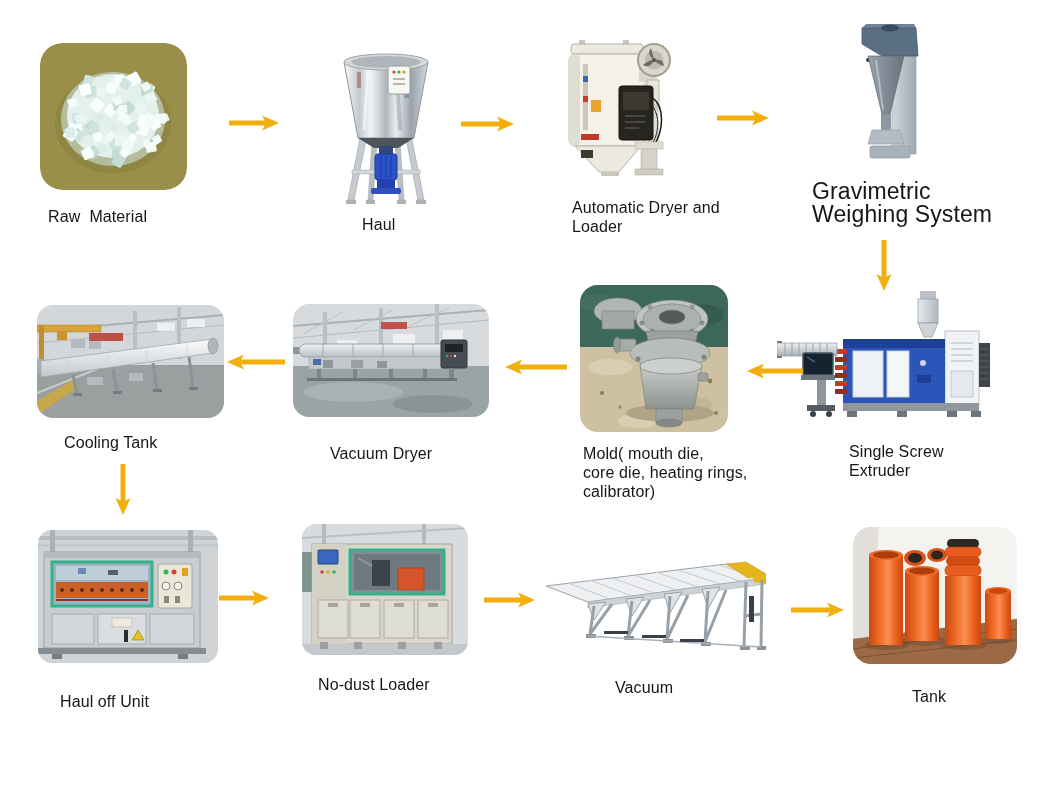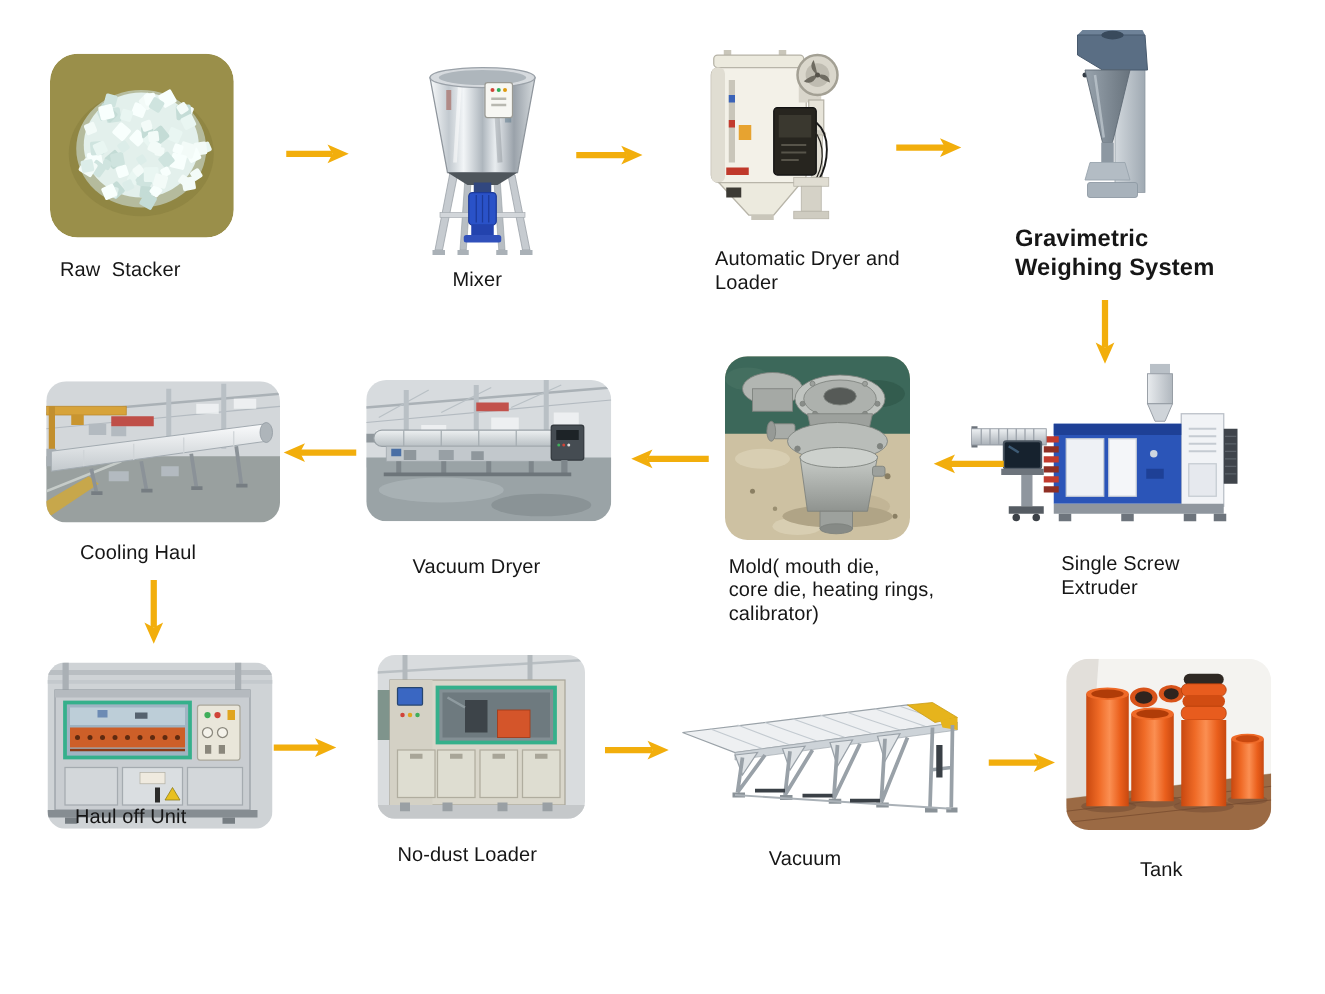--- a/index.html
+++ b/index.html
@@ -8,21 +8,21 @@
     background:#ffffff;
     font-family:"Liberation Sans", sans-serif;
     --arrow:#F2AE0C; --olive:#9A8F4A; --exblue:#2B55B8; --motorblue:#2A52C8;
     --green:#35B08B; --pipeorange:#E8561C;
   }
   .art{position:absolute;}
   .node-label{
     position:absolute;color:#161616;font-size:16px;line-height:19px;
     white-space:pre-wrap;letter-spacing:.1px;
   }
-  .node-label.big{font-size:19px;line-height:23px;font-weight:bold;}
+  .node-label.big{font-size:23px;line-height:23px;}
   #arrows{position:absolute;left:0;top:0;pointer-events:none;}
   .arrow line{stroke:var(--arrow);stroke-width:5;}
   .arrow polygon{fill:var(--arrow);}
 </style>
 </head>
 <body style="--arrow: #F2AE0C; --olive: #9A8F4A; --exblue: #2B55B8; --motorblue: #2A52C8; --green: #35B08B; --pipeorange: #E8561C;">
 
 
 
 
@@ -99,21 +99,21 @@
           <rect x="105.6" y="49.5" width="10.2" height="10.2" rx="1.5" transform="rotate(64 110.7 54.6)" fill="#e9f6f2"></rect>
           <rect x="25.0" y="84.9" width="9.8" height="9.8" rx="1.5" transform="rotate(79 29.9 89.8)" fill="#dcede9"></rect>
           <rect x="56.8" y="44.8" width="9.0" height="9.0" rx="1.5" transform="rotate(17 61.3 49.3)" fill="#e9f6f2"></rect>
           <rect x="72.9" y="112.3" width="11.1" height="11.1" rx="1.5" transform="rotate(30 78.5 117.9)" fill="#c4dcd6"></rect>
           <rect x="78.6" y="61.9" width="8.5" height="8.5" rx="1.5" transform="rotate(83 82.8 66.2)" fill="#f3fbf8"></rect>
           <rect x="88.9" y="90.9" width="7.1" height="7.1" rx="1.5" transform="rotate(62 92.4 94.5)" fill="#f8fffd"></rect>
           <rect x="83.1" y="96.6" width="10.5" height="10.5" rx="1.5" transform="rotate(16 88.3 101.9)" fill="#f3fbf8"></rect>
         </g>
     </g>
   </svg>
-  <div class="node-label" style="left:48px;top:207px">Raw  Stacker</div>
+  <div class="node-label" style="left:48px;top:207px">Raw  Material</div>
 </div>
 
 <div class="node" style="display:contents">
   <svg class="art" style="left:338px;top:50px" width="96" height="156" viewBox="0 0 96 156">
     <defs>
       <linearGradient id="mxsteel" x1="0" y1="0" x2="1" y2="0">
         <stop offset="0" stop-color="#f8fafb"></stop>
           <stop offset=".18" stop-color="#c2c9cf"></stop>
         <stop offset=".32" stop-color="#f2f5f7"></stop>
           <stop offset=".5" stop-color="#aeb6bd"></stop>
@@ -148,21 +148,21 @@
       <rect x="37" y="104" width="22" height="26" rx="3" style="fill:var(--motorblue)" stroke="#1c3a9a"></rect>
       <path d="M43,106 v22 M48,106 v22 M53,106 v22" stroke="#1c3a9a" stroke-width="1"></path>
       <rect x="39" y="130" width="18" height="8" fill="#2343ae"></rect>
       <rect x="33" y="138" width="30" height="6" rx="2" fill="#3050bb"></rect>
     </g>
     <rect x="8" y="150" width="10" height="4" fill="#aab1b7"></rect>
       <rect x="78" y="150" width="10" height="4" fill="#aab1b7"></rect>
     <rect x="28" y="150" width="9" height="4" fill="#aab1b7"></rect>
       <rect x="59" y="150" width="9" height="4" fill="#aab1b7"></rect>
   </svg>
-  <div class="node-label" style="left:362px;top:215px">Mixer</div>
+  <div class="node-label" style="left:362px;top:215px">Haul</div>
 </div>
 
 <div class="node" style="display:contents">
   <svg class="art" style="left:561px;top:38px" width="120" height="140" viewBox="0 0 120 140">
     <rect x="18" y="2" width="6" height="5" fill="#c9c6ba"></rect>
       <rect x="62" y="2" width="6" height="5" fill="#c9c6ba"></rect>
     <rect x="10" y="6" width="72" height="10" rx="3" fill="#eceade" stroke="#b5b2a6"></rect>
     <rect x="8" y="16" width="76" height="92" rx="6" fill="#f3f1e8" stroke="#b8b5a9"></rect>
     <rect x="8" y="16" width="11" height="92" rx="5" fill="#e0ddd2"></rect>
     <rect x="22" y="26" width="5" height="66" fill="#c9c6ba"></rect>
@@ -430,21 +430,21 @@
         <path d="M36,70 L40,88 M76,64 L80,86 M116,58 L120,84 M152,52 L156,82" stroke="#8b9298" stroke-width="3"></path>
         <rect x="36" y="88" width="9" height="3" fill="#767d82"></rect>
           <rect x="76" y="86" width="9" height="3" fill="#767d82"></rect>
         <rect x="116" y="84" width="9" height="3" fill="#767d82"></rect>
           <rect x="152" y="82" width="9" height="3" fill="#767d82"></rect>
         <rect x="50" y="72" width="16" height="8" fill="#b3bac0"></rect>
           <rect x="92" y="68" width="14" height="8" fill="#b3bac0"></rect>
       </g>
     </g>
   </svg>
-  <div class="node-label" style="left:64px;top:433px">Cooling Haul</div>
+  <div class="node-label" style="left:64px;top:433px">Cooling Tank</div>
 </div>
 
 
 <div class="node" style="display:contents">
   <svg class="art" style="left:38px;top:530px" width="180" height="133" viewBox="0 0 180 133">
     <defs>
         <clipPath id="hclip">
           <rect width="180" height="133" rx="14"></rect>
         </clipPath>
       </defs>
@@ -487,21 +487,21 @@
       <rect x="60" y="84" width="48" height="30" fill="#dadee1" stroke="#a5abb0"></rect>
       <rect x="112" y="84" width="44" height="30" fill="#d3d7da" stroke="#a5abb0"></rect>
       <rect x="74" y="88" width="20" height="9" fill="#efeadf" stroke="#b5b2a6" stroke-width=".6"></rect>
       <rect x="86" y="100" width="4" height="12" fill="#2b2b2b"></rect>
       <polygon points="100,100 106,110 94,110" fill="#e8c020" stroke="#8a7a10" stroke-width=".6"></polygon>
       <rect y="118" width="168" height="6" fill="#868d92"></rect>
       <rect x="14" y="124" width="10" height="5" fill="#767d82"></rect>
         <rect x="140" y="124" width="10" height="5" fill="#767d82"></rect>
     </g>
   </svg>
-  <div class="node-label" style="left:60px;top:644px">Haul off Unit</div>
+  <div class="node-label" style="left:60px;top:692px">Haul off Unit</div>
 </div>
 
 <div class="node" style="display:contents">
   <svg class="art" style="left:302px;top:524px" width="166" height="131" viewBox="0 0 166 131">
     <defs>
         <clipPath id="nclip">
           <rect width="166" height="131" rx="14"></rect>
         </clipPath>
       </defs>
     <g clip-path="url(#nclip)">

